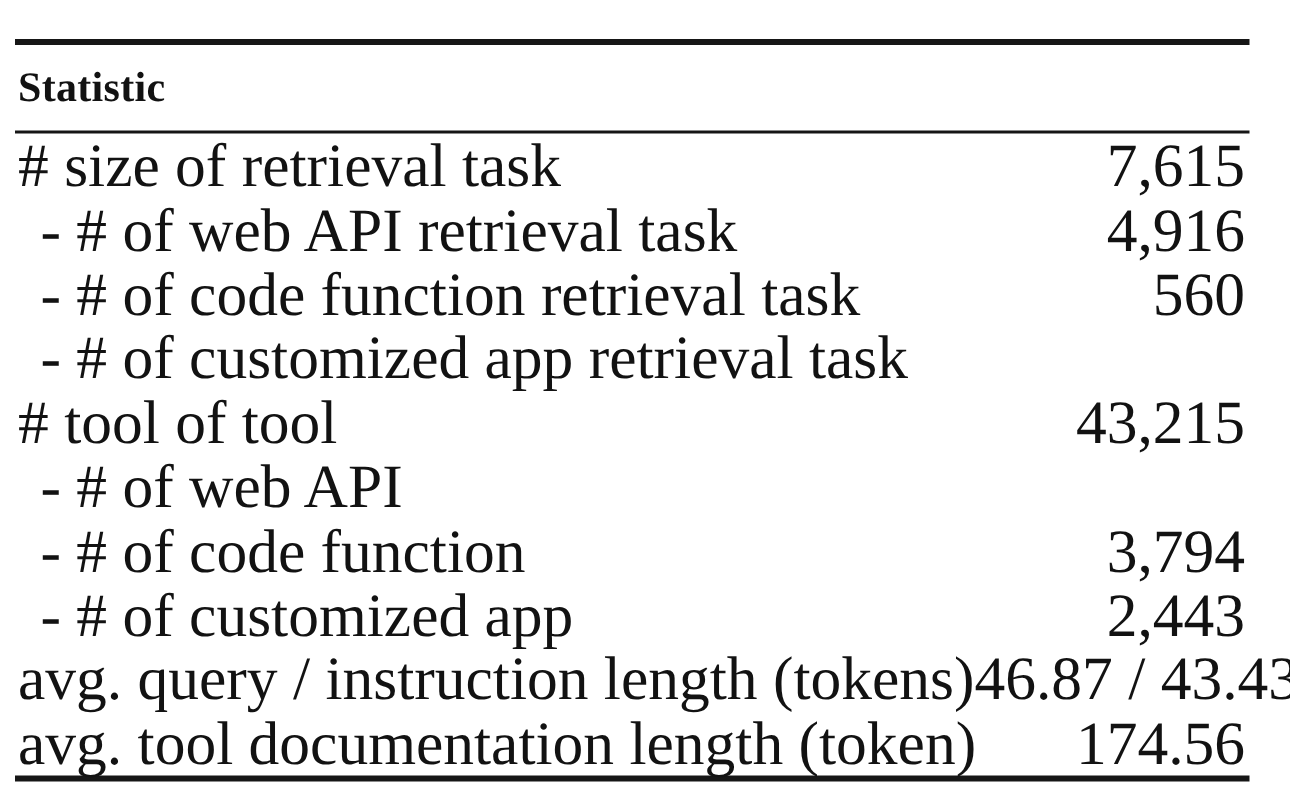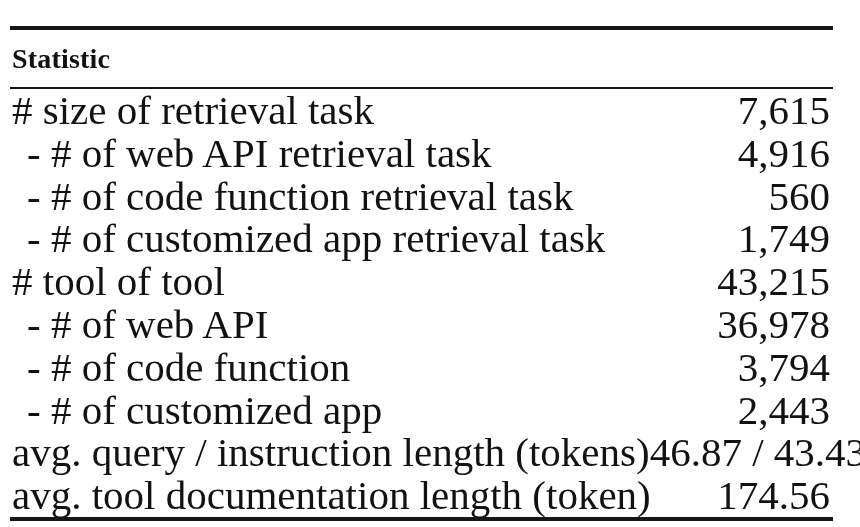--- a/index.html
+++ b/index.html
@@ -75,31 +75,29 @@
     <span class="value">4,916</span>
   </div>
 
   <div class="row indent">
     <span class="label"><span>- # of </span><span class="em">code function</span><span> retrieval task</span></span>
     <span class="value">560</span>
   </div>
 
   <div class="row indent">
     <span class="label"><span>- # of </span><span class="em">customized app</span><span> retrieval task</span></span>
-    <span class="value">1,749</span>
   </div>
 
   <div class="row">
     <span class="label"><span># tool of tool</span></span>
     <span class="value">43,215</span>
   </div>
 
   <div class="row indent">
     <span class="label"><span>- # of </span><span class="em">web API</span></span>
-    <span class="value">36,978</span>
   </div>
 
   <div class="row indent">
     <span class="label"><span>- # of </span><span class="em">code function</span></span>
     <span class="value">3,794</span>
   </div>
 
   <div class="row indent">
     <span class="label"><span>- # of </span><span class="em">customized app</span></span>
     <span class="value">2,443</span>

